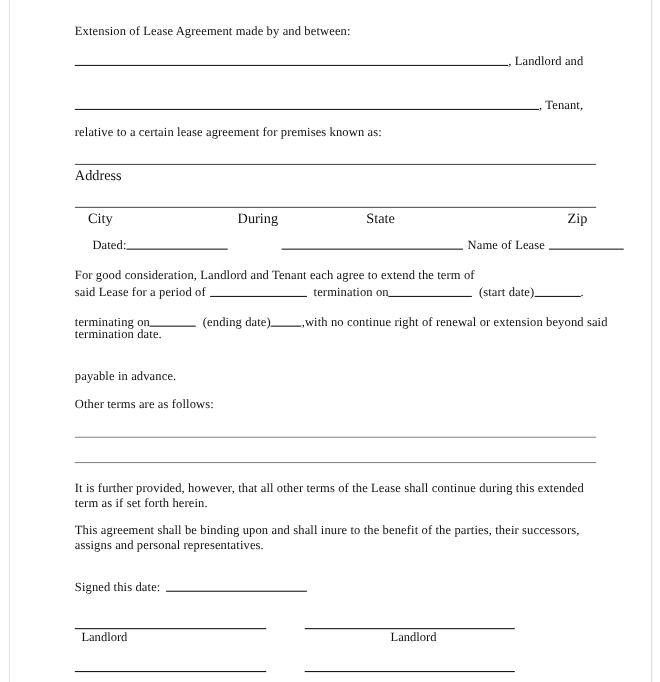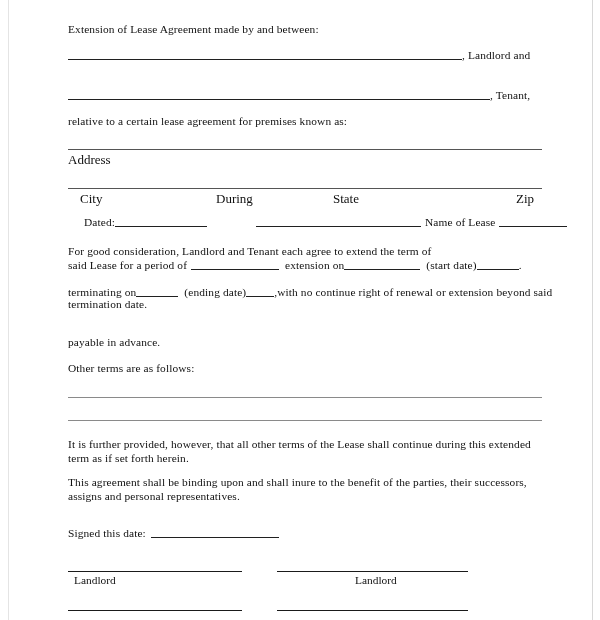--- a/index.html
+++ b/index.html
@@ -114,21 +114,21 @@
   <div class="row-label" style="left:516px; top:191px;">Zip</div>
 
   <div class="ln" style="left:84px; top:215px;">
     <span>Dated:</span><span class="u" style="width:92px;"></span>
     <span class="u" style="width:165px; margin-left:46px;"></span><span style="margin-left:4px;">Name of Lease</span><span class="u" style="width:68px; margin-left:4px;"></span>
   </div>
 
   <div class="ln" style="left:68px; top:245px;">For good consideration, Landlord and Tenant each agree to extend the term of</div>
 
   <div class="ln" style="left:68px; top:258px;">
-    <span>said Lease for a period of</span><span class="u" style="width:88px; margin-left:4px;"></span><span style="margin-left:6px;">extension on</span><span class="u" style="width:76px;"></span><span style="margin-left:6px;">(start date)</span><span class="u" style="width:42px;"></span><span>.</span>
+    <span>said Lease for a period of</span><span class="u" style="width:88px; margin-left:4px;"></span><span style="margin-left:6px;">termination on</span><span class="u" style="width:76px;"></span><span style="margin-left:6px;">(start date)</span><span class="u" style="width:42px;"></span><span>.</span>
   </div>
 
   <div class="ln" style="left:68px; top:285px;">
     <span>terminating on</span><span class="u" style="width:42px;"></span><span style="margin-left:6px;">(ending date)</span><span class="u" style="width:28px;"></span><span>,with no continue right of renewal or extension beyond said</span>
   </div>
   <div class="ln" style="left:68px; top:298px;">termination date.</div>
 
   <div class="ln" style="left:68px; top:336px;">payable in advance.</div>
 
   <div class="ln" style="left:68px; top:362px;">Other terms are as follows:</div>

